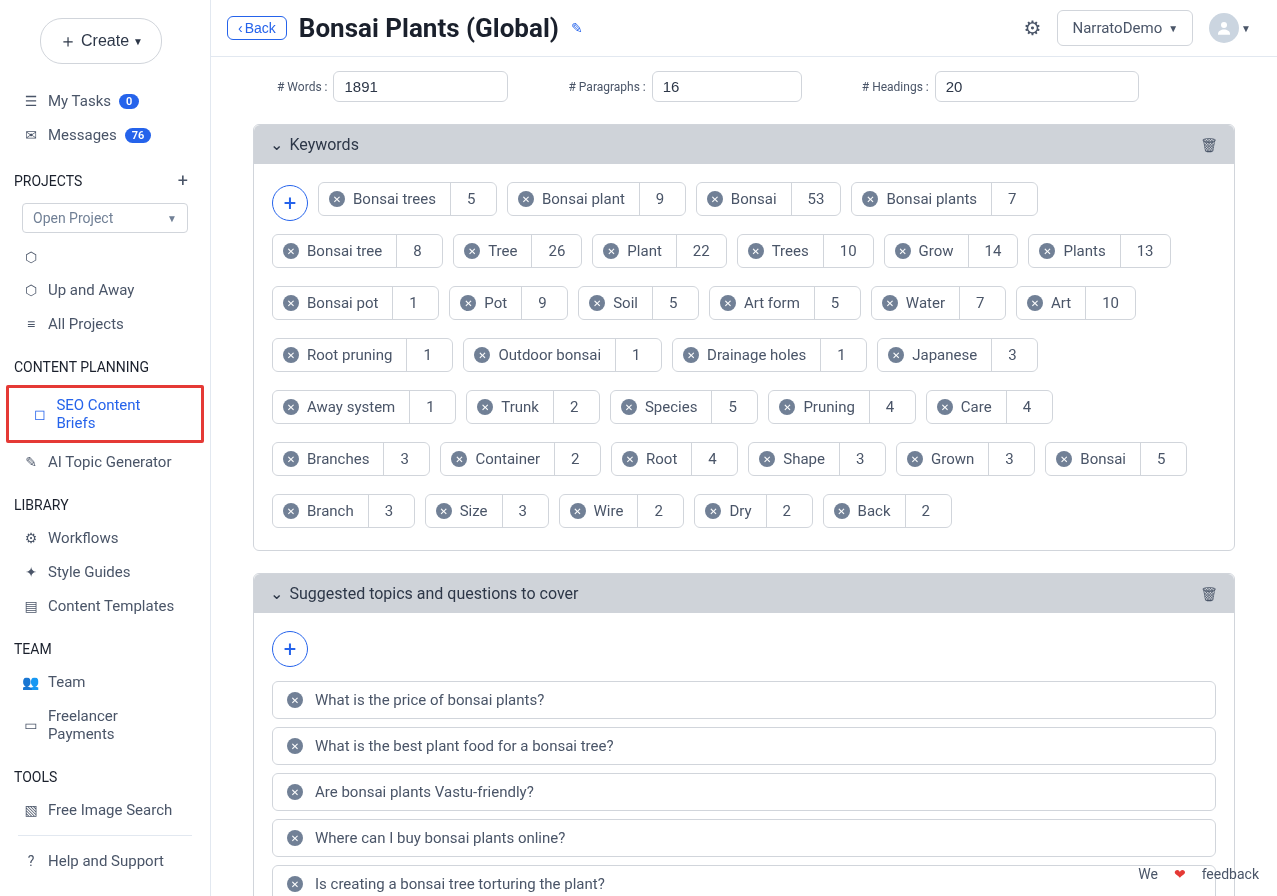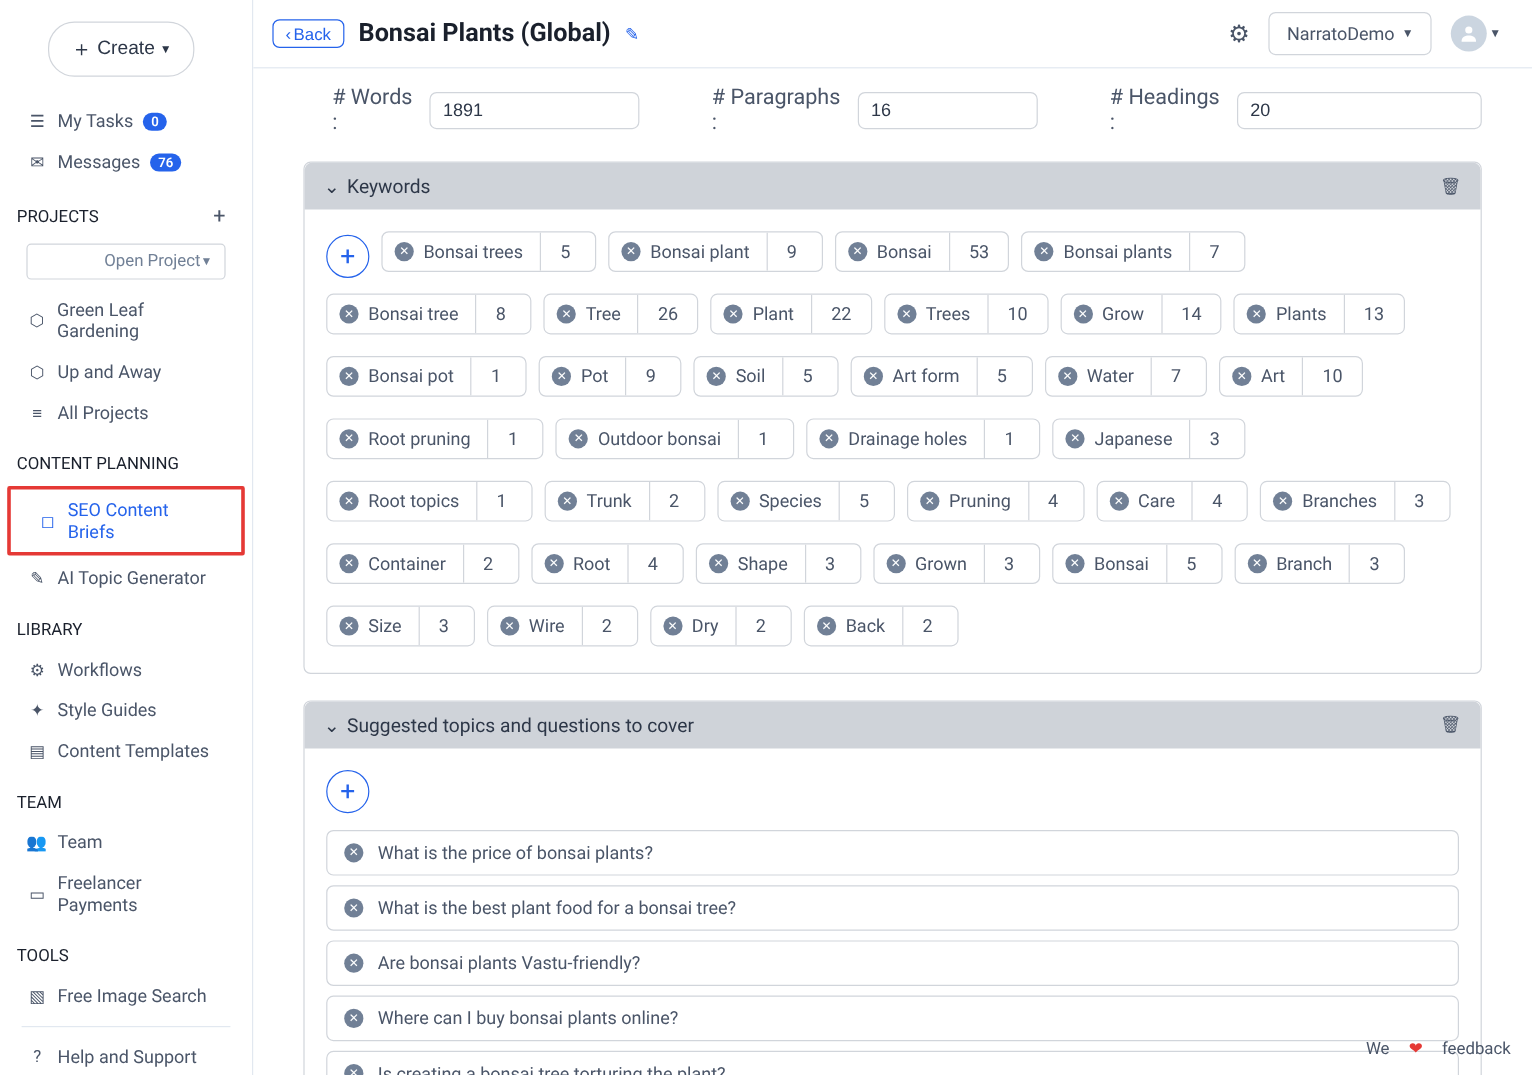--- a/index.html
+++ b/index.html
@@ -4,35 +4,35 @@
 <style>
 * { box-sizing: border-box; margin: 0; padding: 0; }
 body { font-family: -apple-system, BlinkMacSystemFont, "Segoe UI", Roboto, sans-serif; font-size: 14px; color: #4a5568; background: #fff; }
 .app { display: flex; height: 896px; width: 1277px; }
 .sidebar { width: 211px; border-right: 1px solid #e2e8f0; padding: 18px 0 0 0; overflow-y: auto; }
 .create-btn { margin: 0 auto 20px 40px; display: inline-flex; align-items: center; gap: 4px; border: 1px solid #d1d5db; border-radius: 22px; padding: 10px 18px; font-size: 16px; font-weight: 500; color: #2d3748; background: #fff; cursor: pointer; }
 .nav-item { display: flex; align-items: center; gap: 8px; padding: 8px 22px; color: #4a5568; cursor: pointer; font-size: 15px; }
 .nav-item.active { color: #2563eb; }
 .badge { background: #2563eb; color: #fff; border-radius: 10px; padding: 1px 7px; font-size: 11px; font-weight: 600; }
 .section-head { display: flex; justify-content: space-between; align-items: center; padding: 18px 22px 8px 14px; font-size: 14px; font-weight: 400; color: #1a202c; }
-.open-project { margin: 4px 22px 8px 22px; border: 1px solid #d1d5db; border-radius: 4px; padding: 6px 10px; color: #718096; display: flex; justify-content: flex-end; align-items: center; cursor: pointer; }
+.open-project { margin: 4px 22px 8px 22px; border: 1px solid #d1d5db; border-radius: 4px; padding: 6px 10px; color: #718096; display: flex; justify-content: space-between; align-items: center; cursor: pointer; }
 .highlight-box { border: 3px solid #e53935; margin: 2px 6px 2px 6px; border-radius: 2px; }
 .main { flex: 1; display: flex; flex-direction: column; overflow: hidden; }
 .topbar { display: flex; align-items: center; justify-content: space-between; padding: 10px 26px 10px 16px; border-bottom: 1px solid #e2e8f0; }
 .topbar-left { display: flex; align-items: center; gap: 12px; }
 .back-btn { border: 1px solid #2563eb; color: #2563eb; background: #fff; border-radius: 6px; padding: 3px 10px; font-size: 14px; display: inline-flex; align-items: center; gap: 2px; cursor: pointer; }
-.page-title { font-size: 21px; font-weight: 700; color: #1a202c; }
+.page-title { font-size: 26px; font-weight: 700; color: #1a202c; }
 .edit-icon { color: #2563eb; cursor: pointer; }
 .topbar-right { display: flex; align-items: center; gap: 16px; }
 .workspace-dd { border: 1px solid #d1d5db; border-radius: 6px; padding: 8px 14px; font-size: 15px; color: #4a5568; cursor: pointer; display: inline-flex; align-items: center; gap: 6px; }
 .avatar { width: 30px; height: 30px; border-radius: 50%; background: #cbd5e0; display: inline-flex; align-items: center; justify-content: center; color: #fff; cursor: pointer; }
 .content { flex: 1; overflow-y: auto; padding: 14px 42px 20px 42px; }
 .stats-row { display: flex; gap: 60px; align-items: center; margin-bottom: 22px; padding-left: 24px; }
 .stat { display: flex; align-items: center; gap: 6px; }
-.stat-label { font-size: 18px; color: #4a5568; }
+.stat-label { font-size: 12px; color: #4a5568; }
 .stat-input { border: 1px solid #d1d5db; border-radius: 6px; padding: 6px 10px; width: 175px; font-size: 15px; color: #2d3748; }
 .panel { border: 1px solid #d1d5db; border-radius: 6px; margin-bottom: 22px; }
 .panel-head { background: #cfd3d9; padding: 10px 16px; display: flex; justify-content: space-between; align-items: center; border-radius: 6px 6px 0 0; }
 .panel-title { display: flex; align-items: center; gap: 6px; color: #2d3748; font-size: 16px; }
 .panel-body { padding: 18px 18px 14px 18px; }
 .add-circle { width: 36px; height: 36px; border: 1.5px solid #2563eb; border-radius: 50%; color: #2563eb; font-size: 22px; display: inline-flex; align-items: center; justify-content: center; cursor: pointer; }
 .kw-row { display: flex; flex-wrap: wrap; gap: 10px; align-items: center; }
 .kw { display: inline-flex; border: 1px solid #d1d5db; border-radius: 6px; overflow: hidden; margin-bottom: 8px; }
 .kw-label { padding: 7px 14px 7px 10px; display: flex; align-items: center; gap: 8px; color: #4a5568; font-size: 15px; }
 .kw-x { width: 16px; height: 16px; background: #718096; color: #fff; border-radius: 50%; display: inline-flex; align-items: center; justify-content: center; font-size: 10px; cursor: pointer; }
@@ -71,21 +71,20 @@
     <div class="section-head">
       <span>PROJECTS</span>
       <span class="plus">+</span>
     </div>
     <div class="open-project">
       <span>Open Project</span>
       <span class="caret">▼</span>
     </div>
     <div class="nav-item">
       <span class="icon-sm">⬡</span>
-      <span>Green Leaf Gardening</span>
     </div>
     <div class="nav-item">
       <span class="icon-sm">⬡</span>
       <span>Up and Away</span>
     </div>
     <div class="nav-item">
       <span class="icon-sm">≡</span>
       <span>All Projects</span>
     </div>
 
@@ -336,21 +335,21 @@
               <span class="kw">
                 <span class="kw-label">
                   <span class="kw-x">✕</span>
                   <span>Japanese</span>
                 </span>
                 <span class="kw-count">3</span>
               </span>
               <span class="kw">
                 <span class="kw-label">
                   <span class="kw-x">✕</span>
-                  <span>Root topics</span>
+                  <span>Away system</span>
                 </span>
                 <span class="kw-count">1</span>
               </span>
               <span class="kw">
                 <span class="kw-label">
                   <span class="kw-x">✕</span>
                   <span>Trunk</span>
                 </span>
                 <span class="kw-count">2</span>
               </span>

